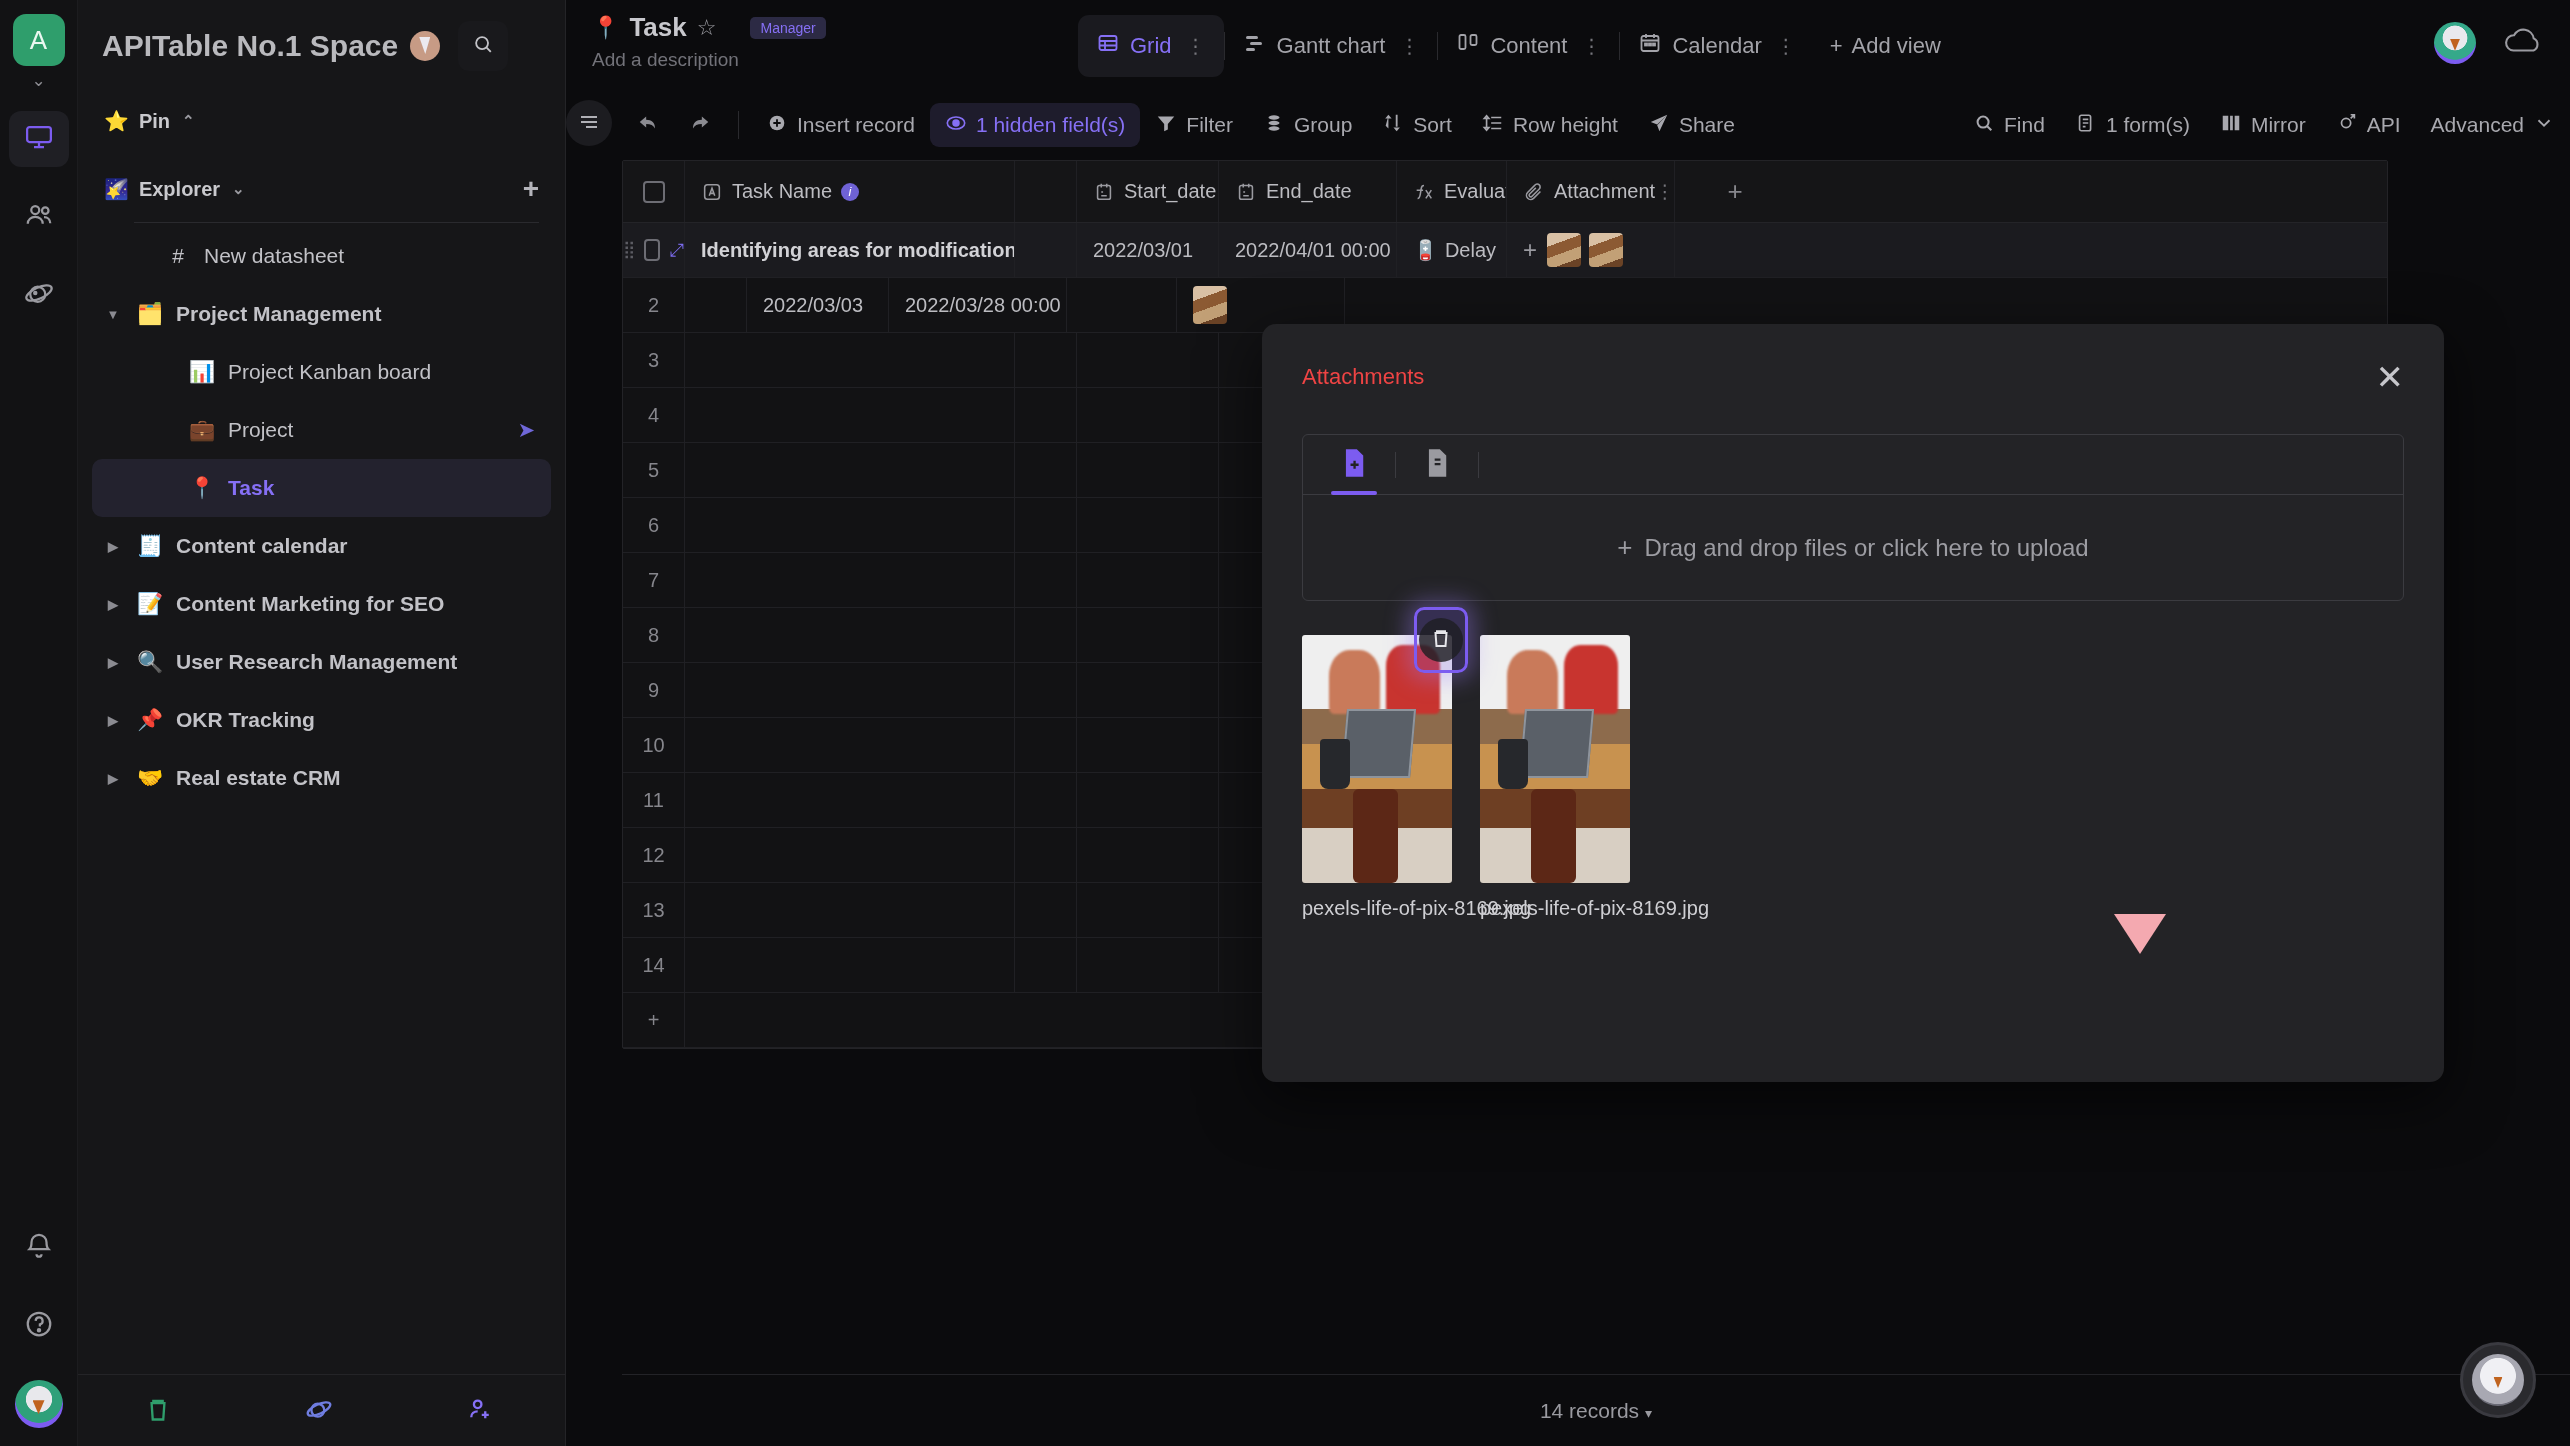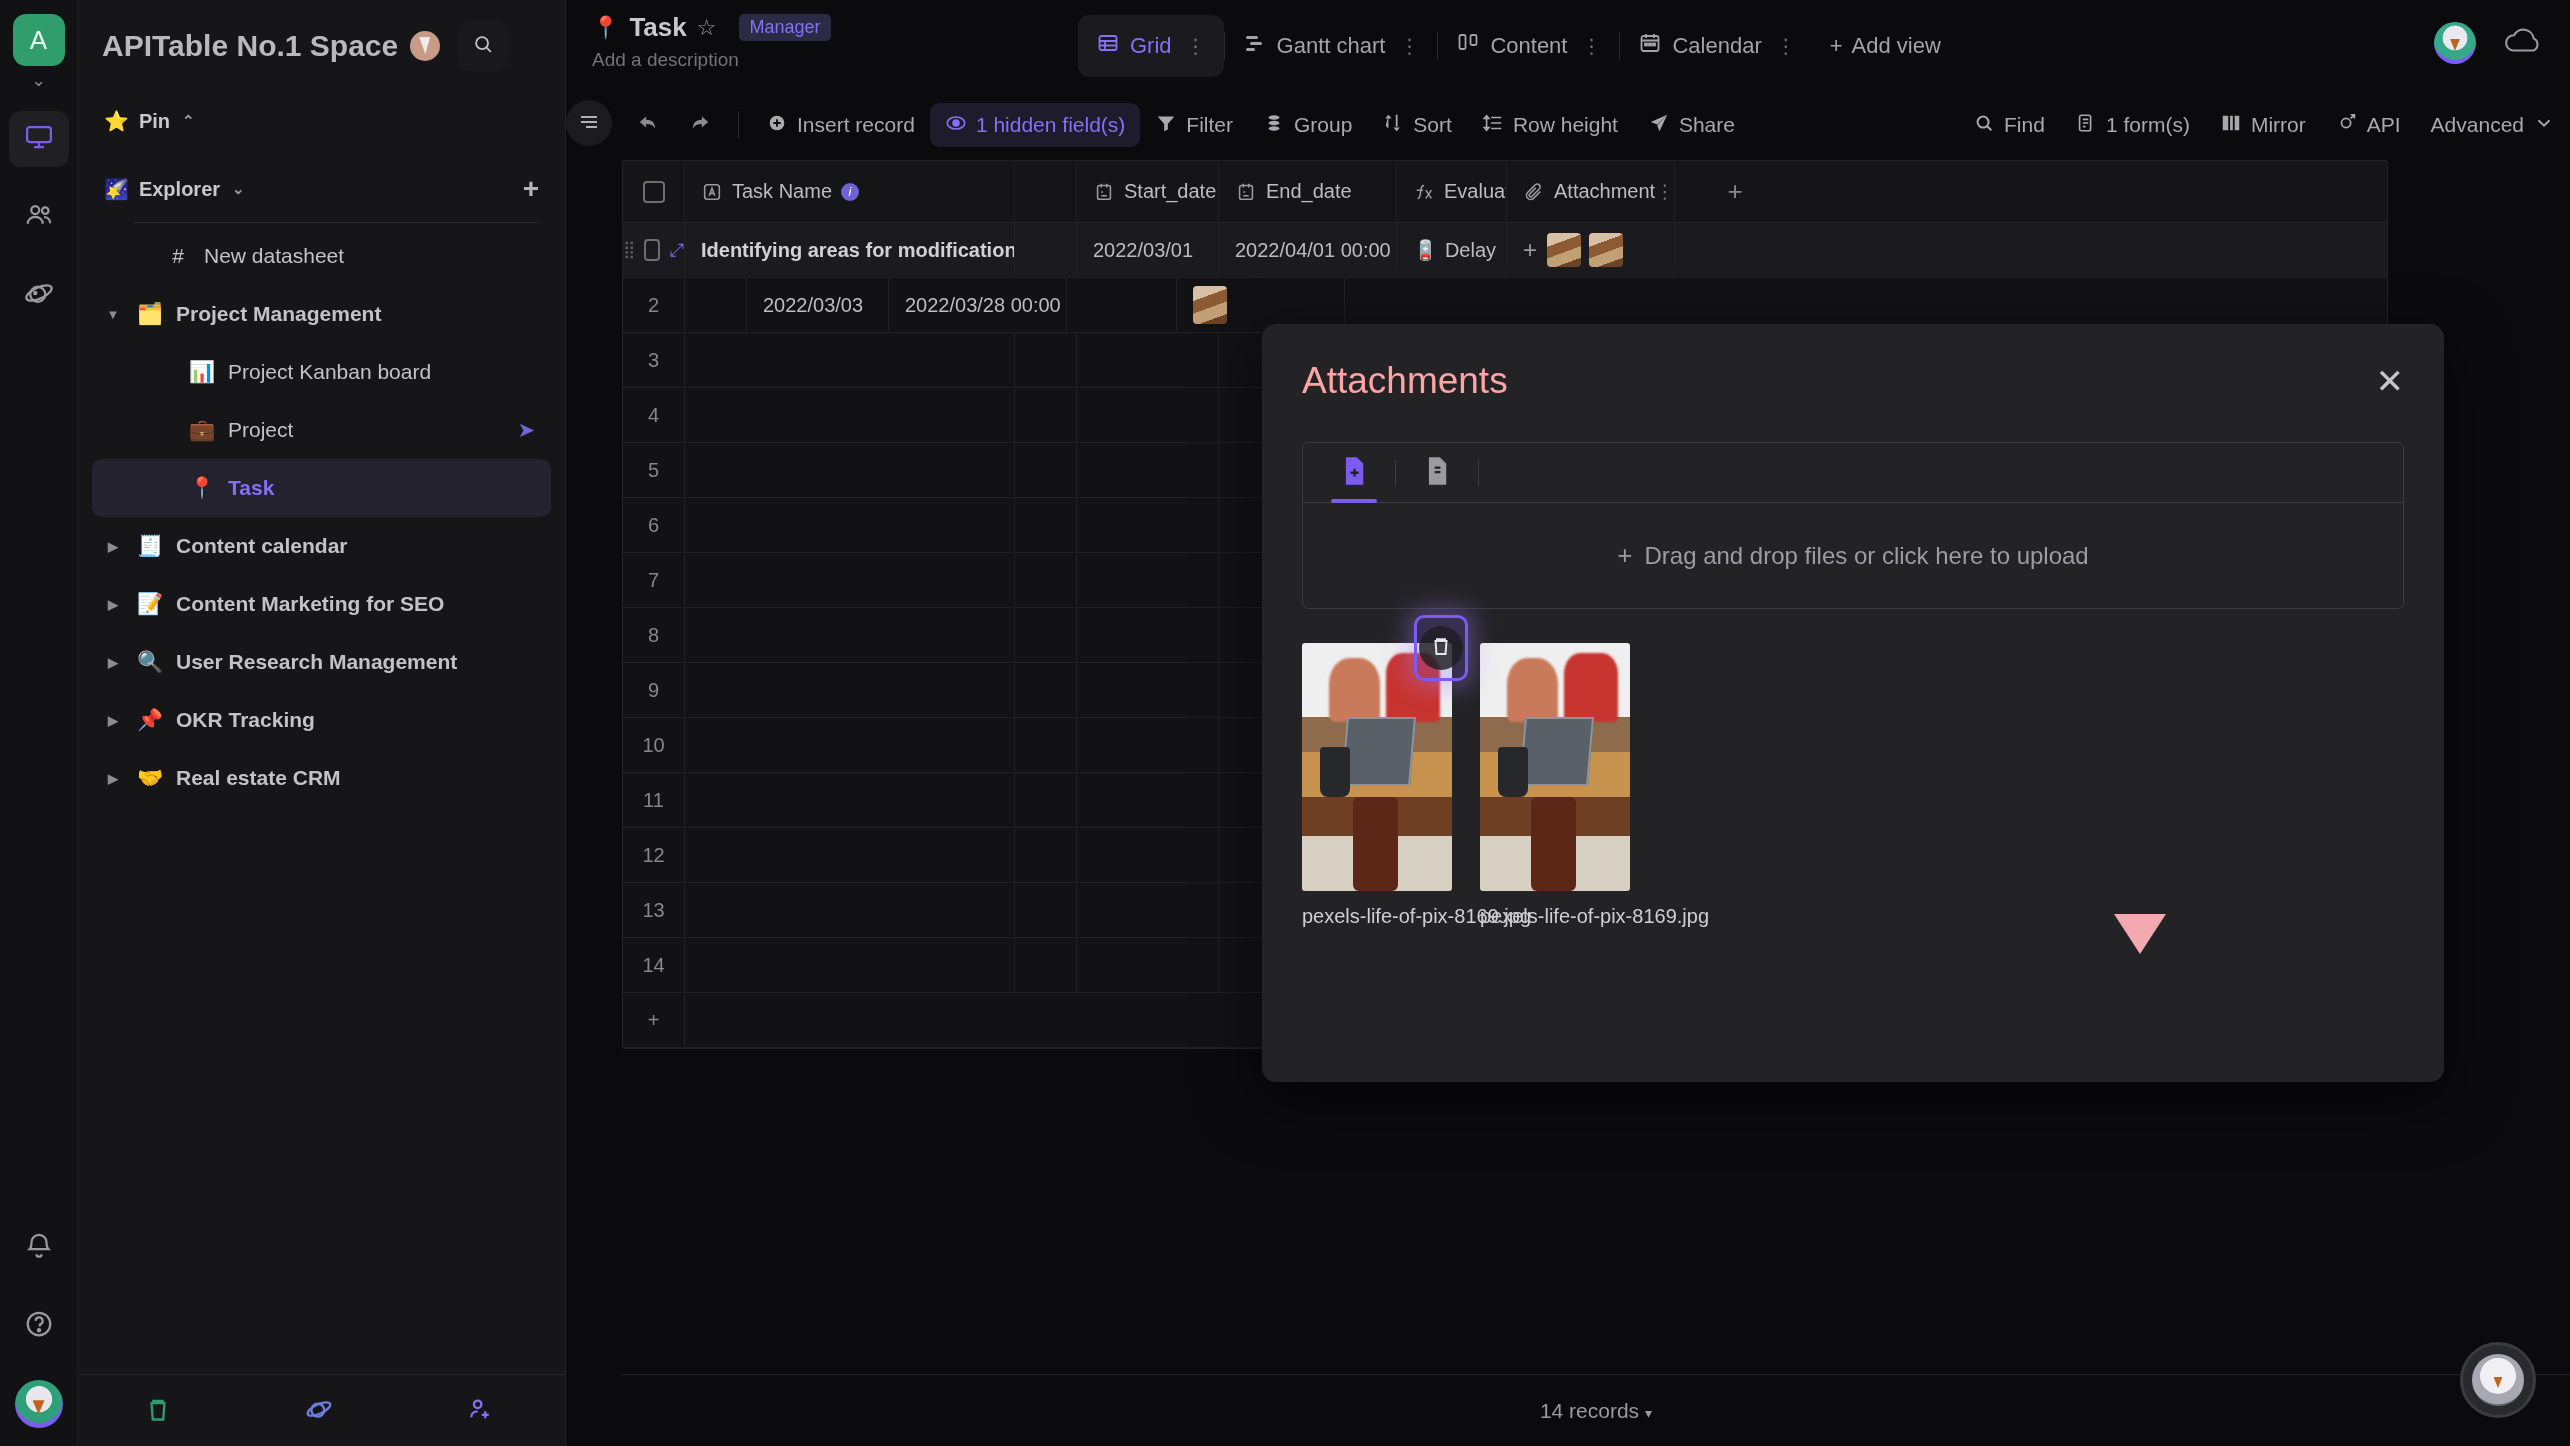--- a/index.html
+++ b/index.html
@@ -109,21 +109,21 @@
   
   .main { flex: 1 1 auto; height: 100%; background: #0b0b0d; position: relative; display:flex; flex-direction:column;}
 
   .topbar { height: 92px; display: flex; align-items: flex-start; position: relative; }
   .dtmeta { padding: 12px 0 0 26px; width: 512px; }
   .dt-title-row { display:flex; align-items:center; gap:10px; }
   .dt-emoji { font-size: 22px; }
   .dt-name { font-size: 26px; font-weight: 700; color: #c8c8cd; }
   .dt-star { color:#9c9ca2; font-size: 22px; line-height:1; }
   .role-badge {
-    background:#2c2a44; color:#8670f5; font-size:18px; padding:3px 10px; border-radius:5px; margin-left: 13px;
+    background:#2c2a44; color:#8670f5; font-size:14px; padding:3px 10px; border-radius:5px; margin-left: 24px;
   }
   .dt-desc { font-size: 19px; color:#727279; margin-top: 6px; }
 
   .views { display:flex; align-items:center; height: 92px; }
   .view-tab {
     display:flex; align-items:center; gap:10px;
     height: 62px; padding: 0 18px; border-radius: 11px;
     font-size: 22px; color:#a3a3a9; white-space:nowrap;
   }
   .view-tab.active { background:#1a1a1f; color:#8670f5; }
@@ -181,21 +181,21 @@
   .delay-chip { display:flex; align-items:center; gap:7px; font-size:20px; color:#bcbcc1;}
   .thumb { width:34px; height:34px; border-radius:4px; flex:0 0 34px;
     background: linear-gradient(160deg,#d9c0a4 0 30%, #8c5a33 30% 55%, #c2a076 55% 80%, #6b4326 80% 100%); }
   .thumb.big { width:38px; height:38px; }
   .plusmini { color:#9a9aa0; font-size:24px; margin-right:10px; }
   .modal {
     position:absolute; left: 696px; top: 324px; width: 1182px; height: 758px;
     background:#232326; border-radius: 14px; box-shadow: 0 18px 60px rgba(0,0,0,.6);
   }
   .modal-head { display:flex; align-items:center; padding: 36px 40px 0 40px; }
-  .modal-title { font-size:37px; color:#fca5a5; }
+  .modal-title { font-size:22px; color:#ef4444; }
   .modal-close { margin-left:auto; font-size:34px; color:#c6c6cb; line-height:1; }
   .upload-box { margin: 40px 40px 0 40px; border:1px solid #3b3b40; border-radius:6px; }
   .up-tabs { display:flex; align-items:center; height: 60px; padding-left: 22px; gap:0; border-bottom:1px solid #3b3b40; position:relative;}
   .up-tab { width:58px; height:58px; display:flex; align-items:center; justify-content:center; position:relative;}
   .up-tab svg { width:28px; height:30px; }
   .up-tab.active:after { content:""; position:absolute; left:6px; right:6px; bottom:-1px; height:4px; background:#7c5cf0; border-radius:2px;}
   .up-tabdiv { width:1px; height:26px; background:#3b3b40; margin:0 12px; }
   .up-drop { height: 105px; display:flex; align-items:center; justify-content:center; gap:12px; font-size:24px; color:#9c9ca2;}
   .up-plus { font-size:26px; color:#9c9ca2; }
 

